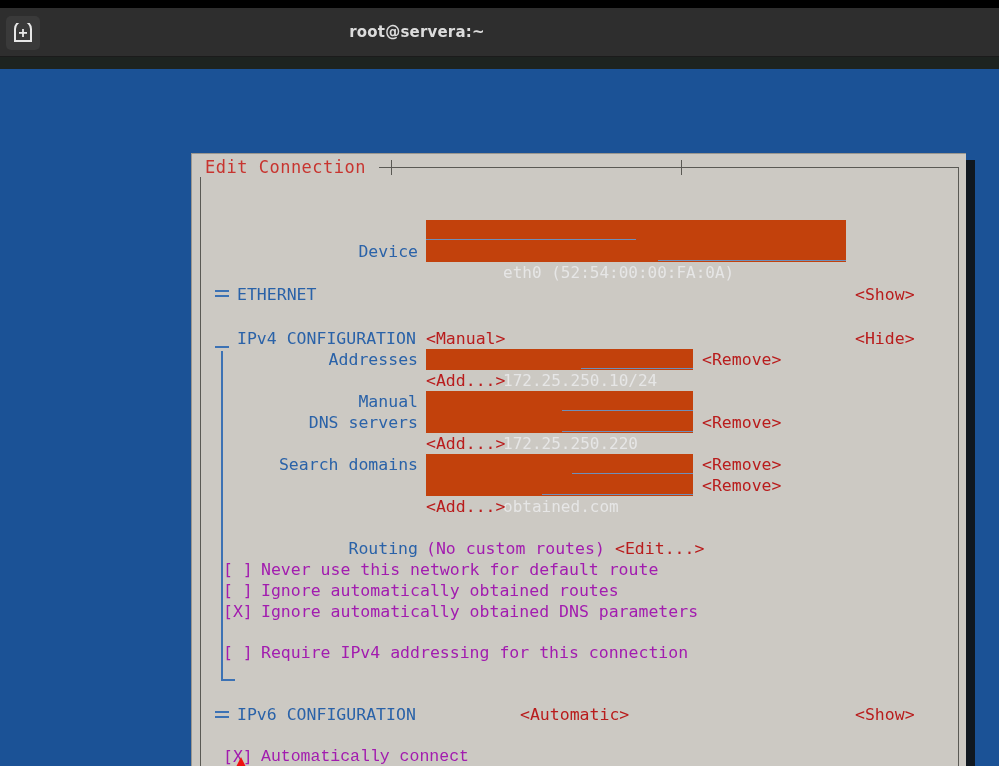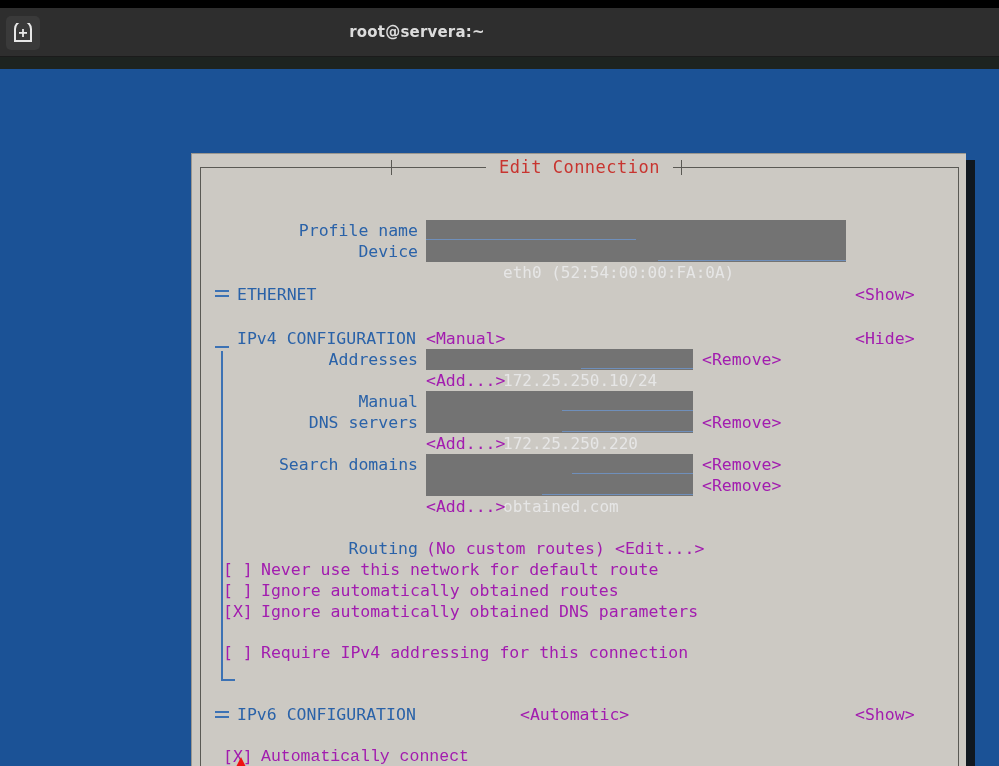--- a/index.html
+++ b/index.html
@@ -58,21 +58,21 @@
     border-top: 1px solid #9a9790;
     border-left: 1px solid #9a9790;
   }
   #dialog-inner-frame {
     position: absolute; left: 8px; top: 13px; width: 759px; height: 677px;
     border: 1px solid #5a5954;
     border-bottom: none;
   }
   #dialog-title {
     position: absolute; left: 0; top: 0; width: 775px; height: 26px;
-    display: flex; align-items: center; justify-content: center;
+    display: flex; align-items: center; justify-content: flex-start;
   }
   #dialog-title-text {
     color: #c8342f;
     font-size: 17px;
     background: #ccc9c3;
     padding: 0 13px;
     position: relative; z-index: 2;
     letter-spacing: 0.5px;
   }
   .title-bar-seg {
@@ -87,21 +87,21 @@
     position: absolute; left: 9px; top: 26px; width: 757px; height: 663px;
     overflow: hidden;
   }
   .row {
     position: absolute; left: 0; height: 21px; line-height: 21px;
     font-size: 16.5px; white-space: pre;
   }
   .lbl-blue   { color: #2a62a8; }
   .field {
     display: inline-block;
-    background: #737373;
+    background: #c2410c;
     color: #e6e6e6;
     height: 21px; line-height: 21px;
     vertical-align: top;
     white-space: pre;
     position: relative;
   }
   .field .underline {
     position: absolute; left: 0; bottom: 1px; height: 1px;
     background: #6f8fbb;
   }
@@ -112,21 +112,21 @@
   .rlabel {
     position: absolute; text-align: right;
     color: #2a62a8; font-size: 16.5px;
     height: 21px; line-height: 21px; white-space: pre;
   }
   .plain {
     position: absolute; color: #a21caf; font-size: 16.5px;
     height: 21px; line-height: 21px; white-space: pre;
   }
   .action {
-    position: absolute; color: #a21caf; font-size: 16.5px;
+    position: absolute; color: #b91c1c; font-size: 16.5px;
     height: 21px; line-height: 21px; white-space: pre;
   }
 
   
   #ipv4-treeline {
     position: absolute; left: 20px; top: 171px;
     width: 2px; height: 330px; background: #3c72b4;
   }
   #ipv4-tree-top {
     position: absolute; left: 14px; top: 166px; width: 14px; height: 2px;
@@ -176,21 +176,20 @@
     <div class="title-bar-seg" style="left:489px; width:278px;"></div>
 
     <div id="dialog-title">
       <span id="dialog-title-text">Edit Connection</span>
     </div>
 
     <div id="dialog-inner-frame"></div>
 
     <div id="content">
 
-      <div class="rlabel" style="left:0; top:40px; width:217px;">Profile name</div>
       <div class="field" style="position:absolute; left:225px; top:40px; width:420px;">
         <span>Wired connection 1</span><span class="caret"></span>
         <span class="underline" style="width:210px;"></span>
       </div>
 
       <div class="rlabel" style="left:0; top:61px; width:217px;">Device</div>
       <div class="field" style="position:absolute; left:225px; top:61px; width:420px;">
         <span>eth0 (52:54:00:00:FA:0A)</span>
         <span class="underline" style="left:232px; width:188px;"></span>
       </div>

